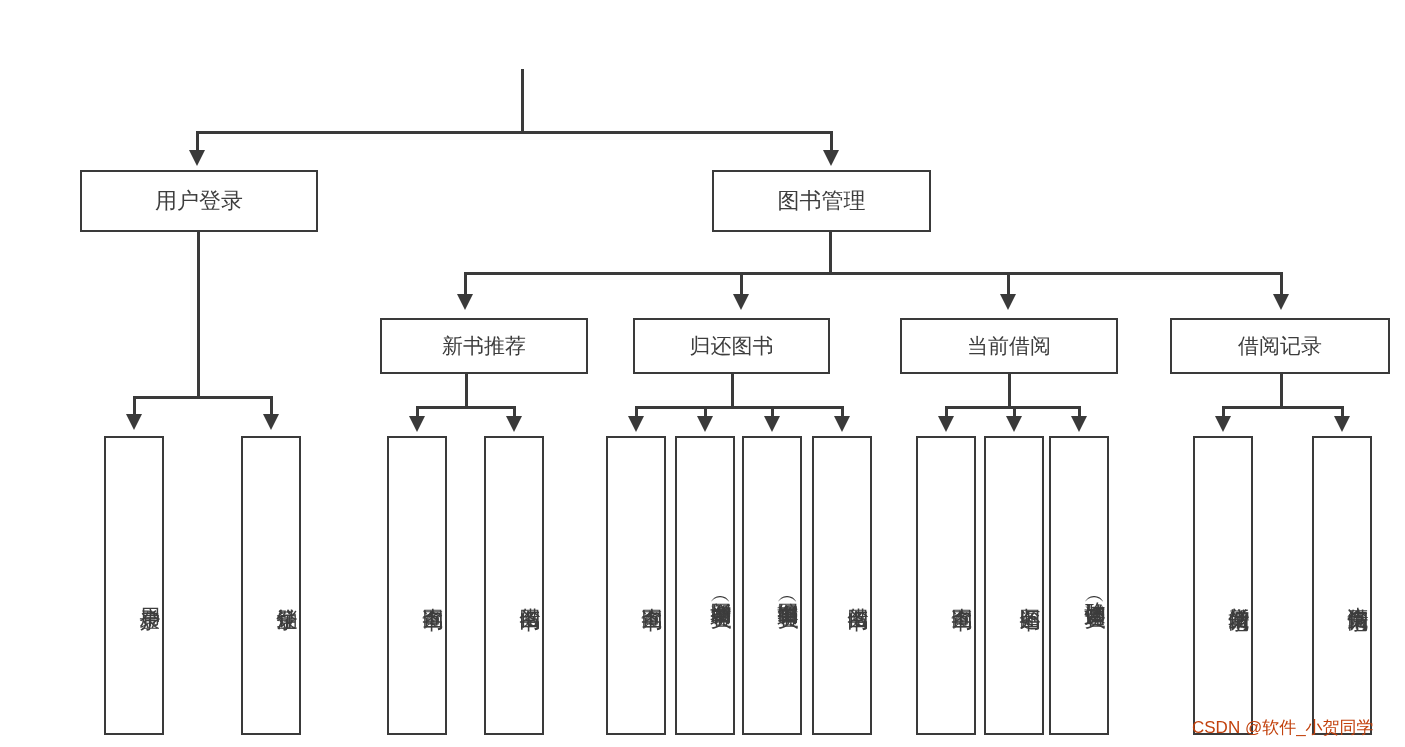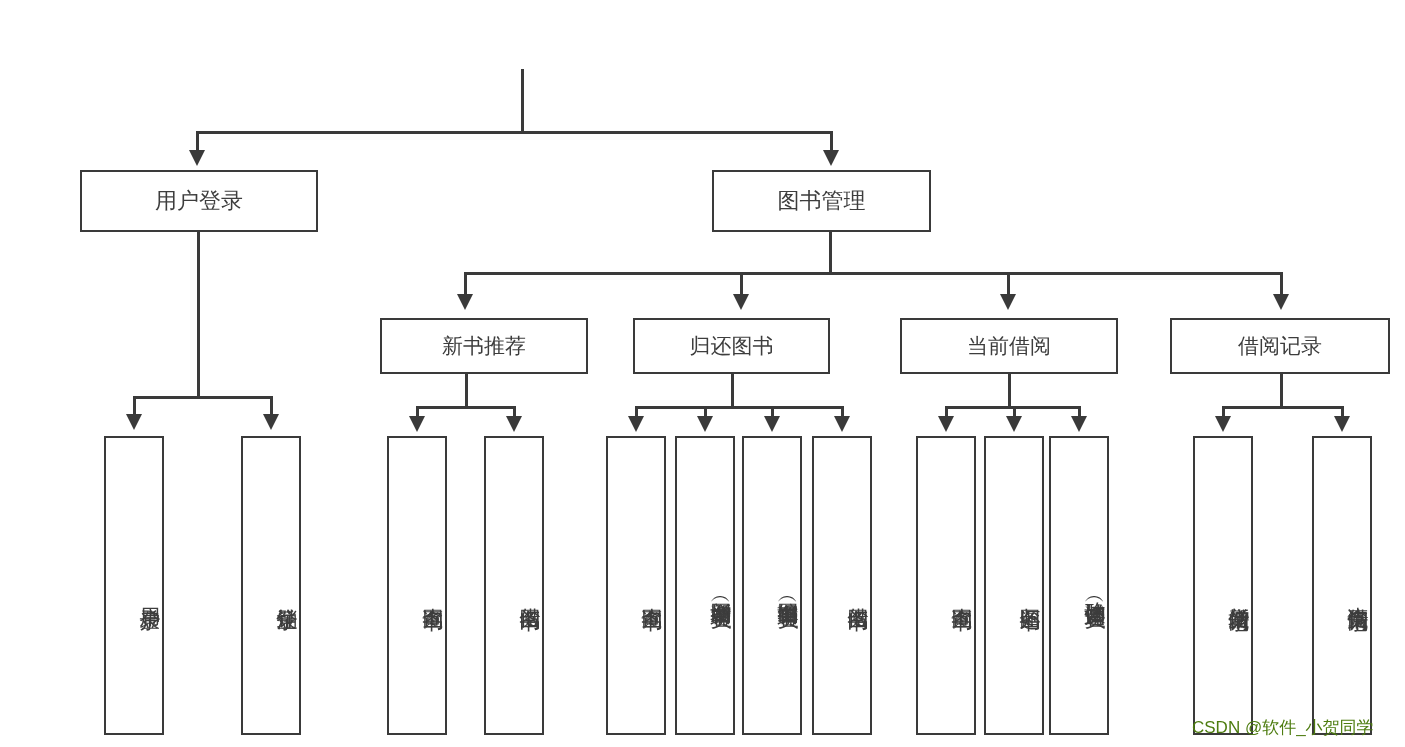--- a/index.html
+++ b/index.html
@@ -59,21 +59,21 @@
   .arrow {
     position: absolute;
     width: 0;
     height: 0;
     border-left: 8px solid transparent;
     border-right: 8px solid transparent;
     border-top: 16px solid #3a3a3a;
   }
   .watermark {
     position: absolute;
-    color: #4d7c0f;
+    color: #c2410c;
     font-size: 17px;
     white-space: nowrap;
     user-select: none;
   }
 </style>
 </head>
 <body>
 
 <div id="canvas">
 

